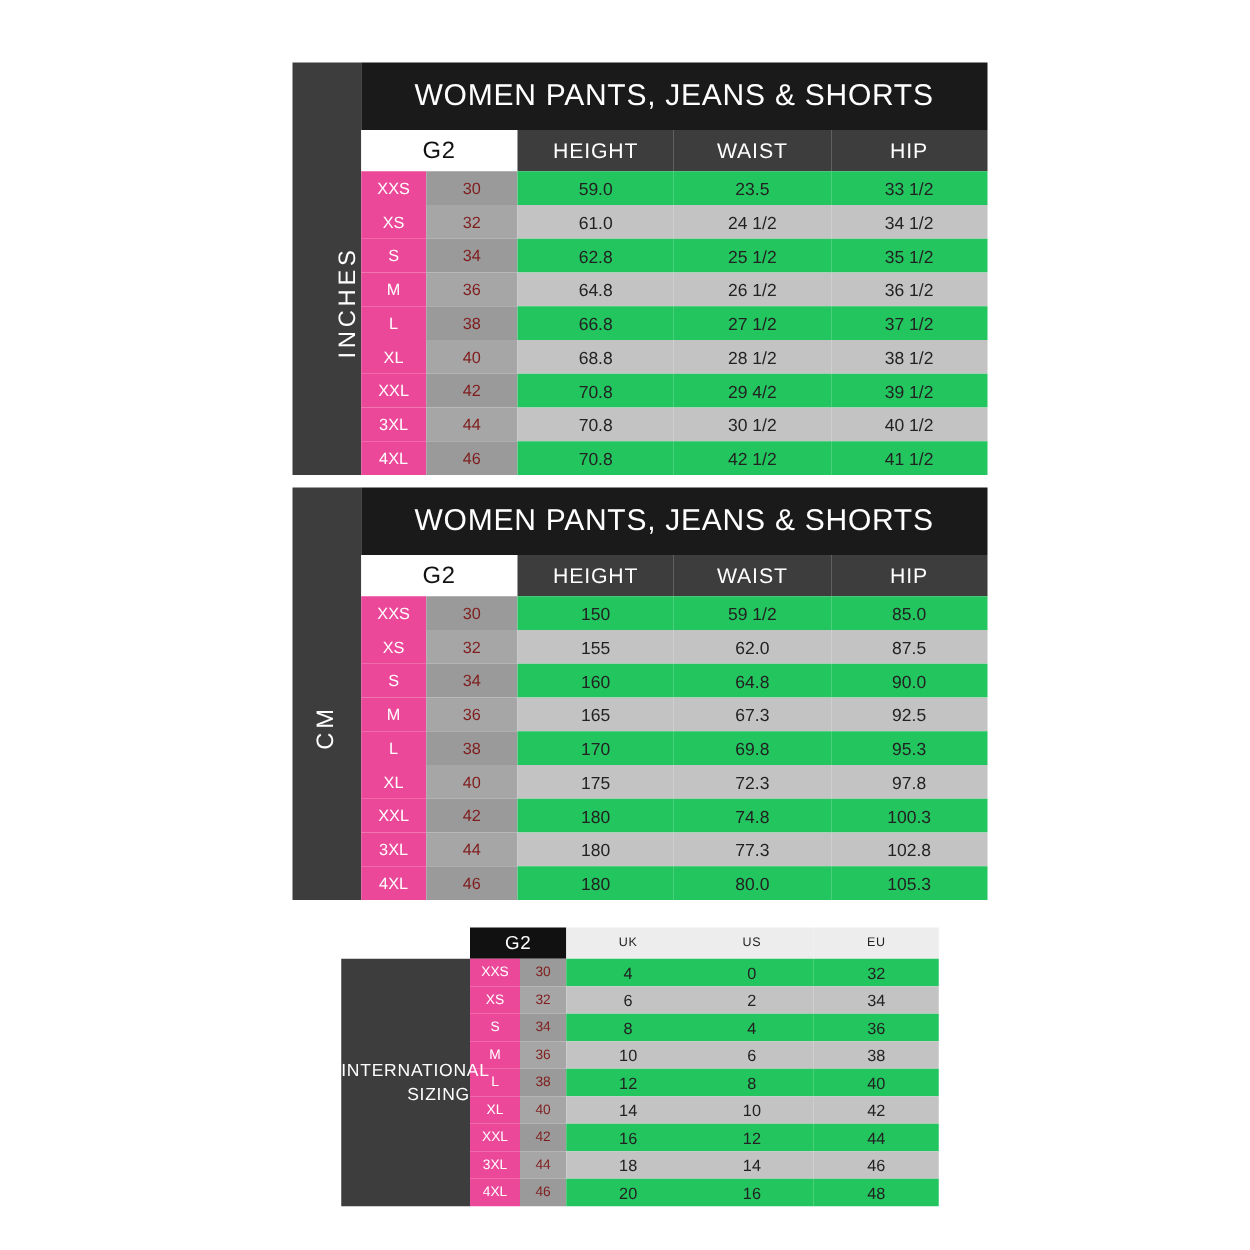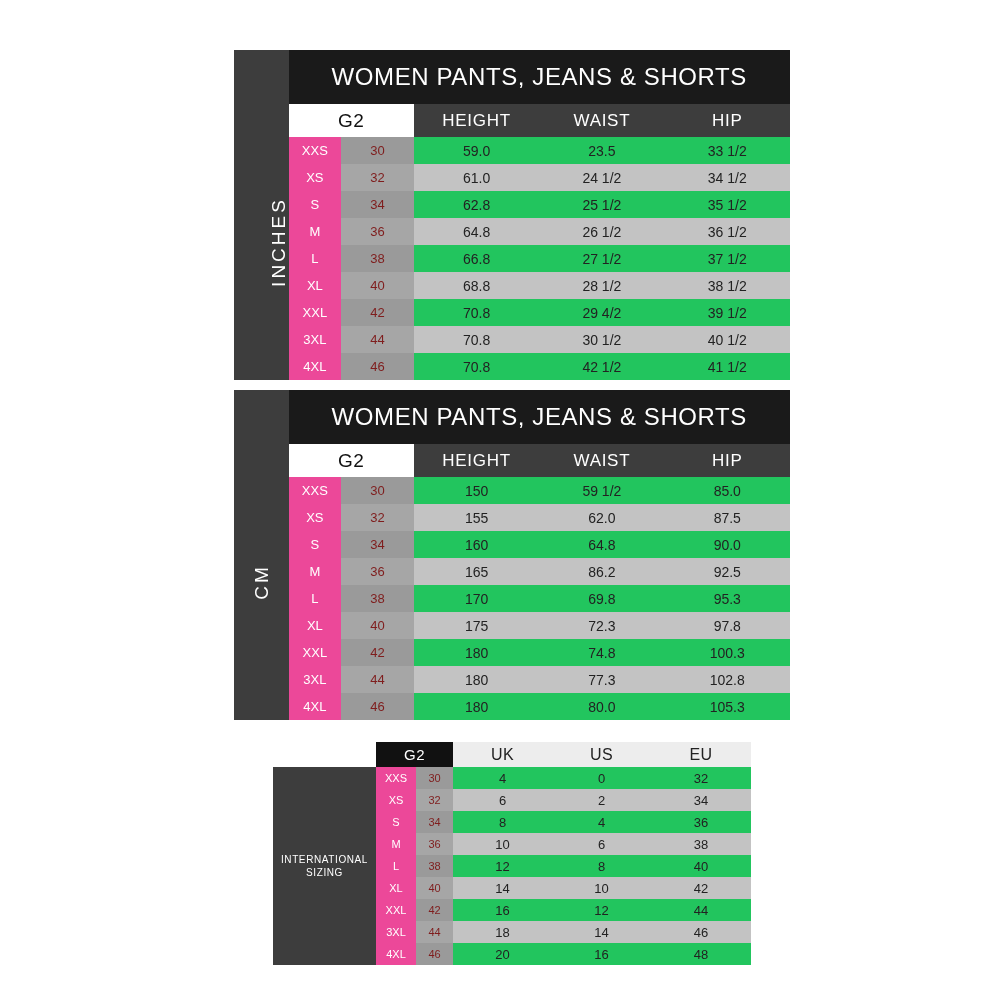--- a/index.html
+++ b/index.html
@@ -102,30 +102,31 @@
   }
   .intl .hdr-g2 {
     background: #111111;
     color: #ffffff;
     font-size: 15px;
     height: 25px;
   }
   .intl .hdr-lite {
     background: #ededed;
     color: #222222;
-    font-size: 16px;
+    font-size: 10px;
     height: 25px;
     letter-spacing: 0.5px;
   }
   .intl .side-cell {
     background: #3d3d3d;
     color: #ffffff;
-    font-size: 10px;
+    font-size: 14px;
     letter-spacing: 0.6px;
     line-height: 1.35;
+    text-align: right;
   }
   .intl .size-lbl {
     font-size: 11px;
     height: 22px;
   }
   .intl .size-num {
     font-size: 11px;
   }
   .intl .d0 { font-size: 13px; }
   .intl .d1 { font-size: 13px; }
@@ -270,21 +271,21 @@
           <td class="size-lbl">S</td>
           <td class="size-num">34</td>
           <td class="d0">160</td>
           <td class="d0">64.8</td>
           <td class="d0">90.0</td>
         </tr>
         <tr>
           <td class="size-lbl">M</td>
           <td class="size-num alt">36</td>
           <td class="d1">165</td>
-          <td class="d1">86.2</td>
+          <td class="d1">67.3</td>
           <td class="d1">92.5</td>
         </tr>
         <tr>
           <td class="size-lbl">L</td>
           <td class="size-num">38</td>
           <td class="d0">170</td>
           <td class="d0">69.8</td>
           <td class="d0">95.3</td>
         </tr>
         <tr>

